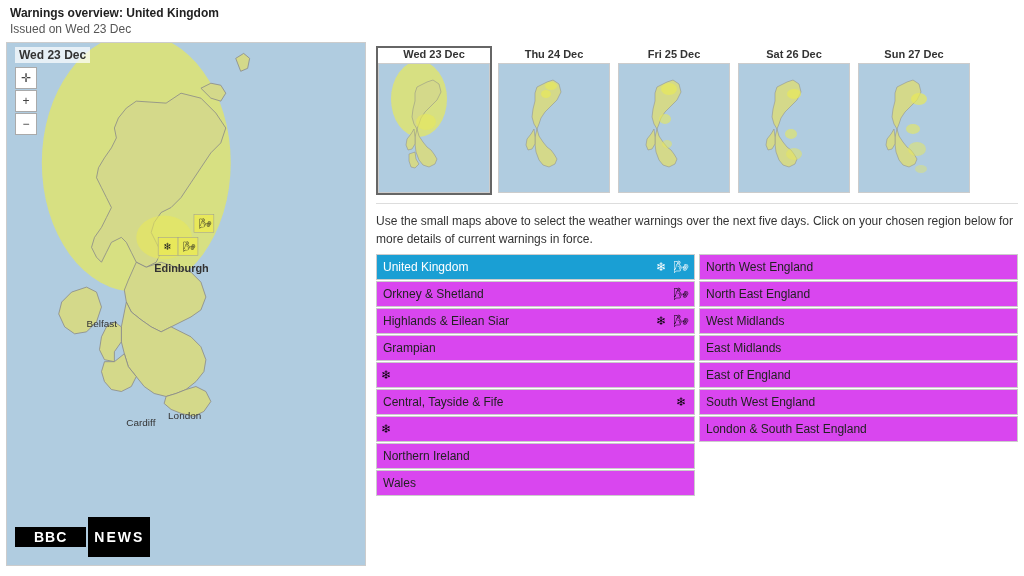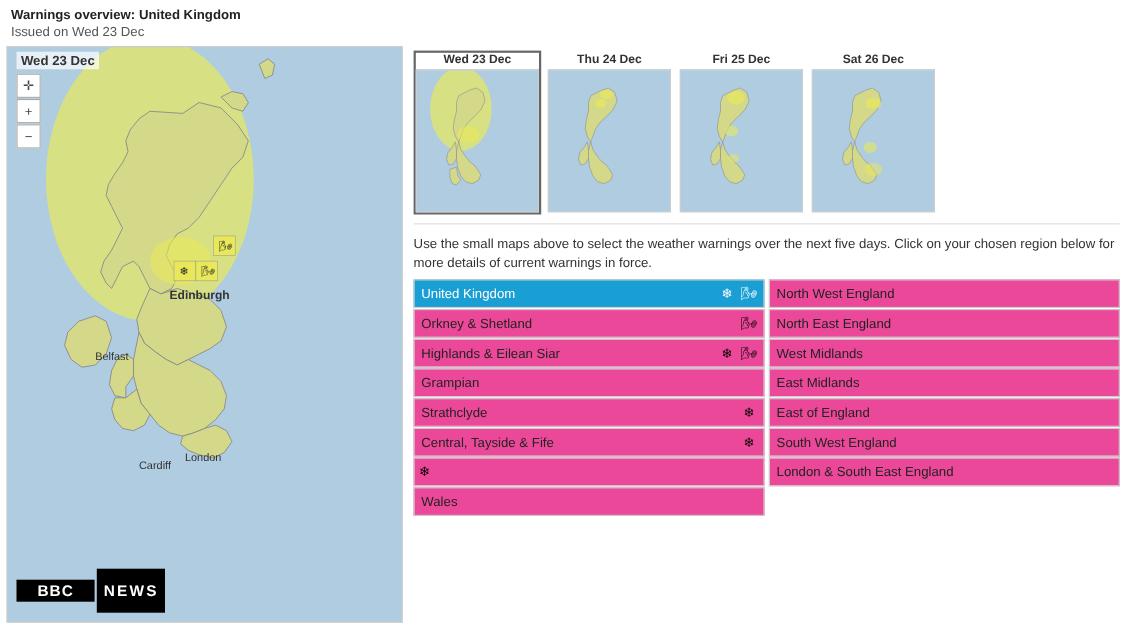--- a/index.html
+++ b/index.html
@@ -127,21 +127,21 @@
       display: flex;
       flex-direction: column;
     }
     .region-row {
       display: flex;
       align-items: center;
       border: 1px solid #ccc;
       margin-bottom: 1px;
       min-height: 26px;
       cursor: pointer;
-      background: #ec4899;
+      background: #d946ef;
     }
     .region-row.active {
       background: #1a9fd4;
       color: #fff;
     }
     .region-row.active .region-name {
       color: #fff;
     }
     .region-name {
       flex: 1;
@@ -283,20 +283,35 @@
             <path d="M48,18 L54,16 L60,20 L62,28 L58,36 L52,42 L46,48 L42,54 L40,60 L38,65 L35,60 L33,53 L34,45 L36,37 L36,29 L38,23 Z" fill="#d4d98a" stroke="#888" stroke-width="0.5"></path>
             <path d="M38,65 L40,72 L44,78 L48,83 L52,86 L55,90 L58,95 L56,100 L50,103 L44,101 L40,96 L37,88 L36,80 L36,73 Z" fill="#d4d98a" stroke="#888" stroke-width="0.5"></path>
             <path d="M32,70 L35,65 L36,73 L36,80 L33,85 L29,86 L27,81 L28,75 Z" fill="#d4d98a" stroke="#888" stroke-width="0.5"></path>
             <ellipse cx="55" cy="30" rx="7" ry="5" fill="#e8e85a" opacity="0.7"></ellipse>
             <ellipse cx="52" cy="70" rx="6" ry="5" fill="#e8e85a" opacity="0.6"></ellipse>
             <ellipse cx="55" cy="90" rx="8" ry="6" fill="#e8e85a" opacity="0.5"></ellipse>
           </svg>
         </div>
       </div>
 
+      <div class="date-thumb">
+        <div class="date-thumb-label">Sun 27 Dec</div>
+        <div class="thumb-map">
+          <svg viewBox="0 0 112 130" xmlns="http://www.w3.org/2000/svg" width="112" height="130">
+            <rect width="112" height="130" fill="#b0cce0"></rect>
+            <path d="M48,18 L54,16 L60,20 L62,28 L58,36 L52,42 L46,48 L42,54 L40,60 L38,65 L35,60 L33,53 L34,45 L36,37 L36,29 L38,23 Z" fill="#d4d98a" stroke="#888" stroke-width="0.5"></path>
+            <path d="M38,65 L40,72 L44,78 L48,83 L52,86 L55,90 L58,95 L56,100 L50,103 L44,101 L40,96 L37,88 L36,80 L36,73 Z" fill="#d4d98a" stroke="#888" stroke-width="0.5"></path>
+            <path d="M32,70 L35,65 L36,73 L36,80 L33,85 L29,86 L27,81 L28,75 Z" fill="#d4d98a" stroke="#888" stroke-width="0.5"></path>
+            <ellipse cx="60" cy="35" rx="8" ry="6" fill="#e8e85a" opacity="0.7"></ellipse>
+            <ellipse cx="54" cy="65" rx="7" ry="5" fill="#e8e85a" opacity="0.6"></ellipse>
+            <ellipse cx="58" cy="85" rx="9" ry="7" fill="#e8e85a" opacity="0.5"></ellipse>
+            <ellipse cx="62" cy="105" rx="6" ry="4" fill="#e8e85a" opacity="0.4"></ellipse>
+          </svg>
+        </div>
+      </div>
     </div>
 
     <div class="description">Use the small maps above to select the weather warnings over the next five days. Click on your chosen region below for more details of current warnings in force.</div>
 
     <div class="region-table">
 
       <div class="region-col">
         <div class="region-row active">
           <span class="region-name">United Kingdom</span>
           <span class="region-icons">
@@ -314,35 +329,37 @@
           <span class="region-name">Highlands &amp; Eilean Siar</span>
           <span class="region-icons">
             <span class="warning-icon">❄</span>
             <span class="warning-icon">🌬</span>
           </span>
         </div>
         <div class="region-row">
           <span class="region-name">Grampian</span>
         </div>
         <div class="region-row">
-          <span class="region-name">Strathclyde</span>
           <span class="region-icons">
             <span class="warning-icon">❄</span>
           </span>
         </div>
         <div class="region-row">
           <span class="region-name">Central, Tayside &amp; Fife</span>
           <span class="region-icons">
             <span class="warning-icon">❄</span>
           </span>
         </div>
         <div class="region-row">
           <span class="region-icons">
             <span class="warning-icon">❄</span>
           </span>
+        </div>
+        <div class="region-row">
+          <span class="region-name">Northern Ireland</span>
         </div>
         <div class="region-row">
           <span class="region-name">Wales</span>
         </div>
       </div>
 
       <div class="region-col">
         <div class="region-row">
           <span class="region-name">North West England</span>
         </div>

